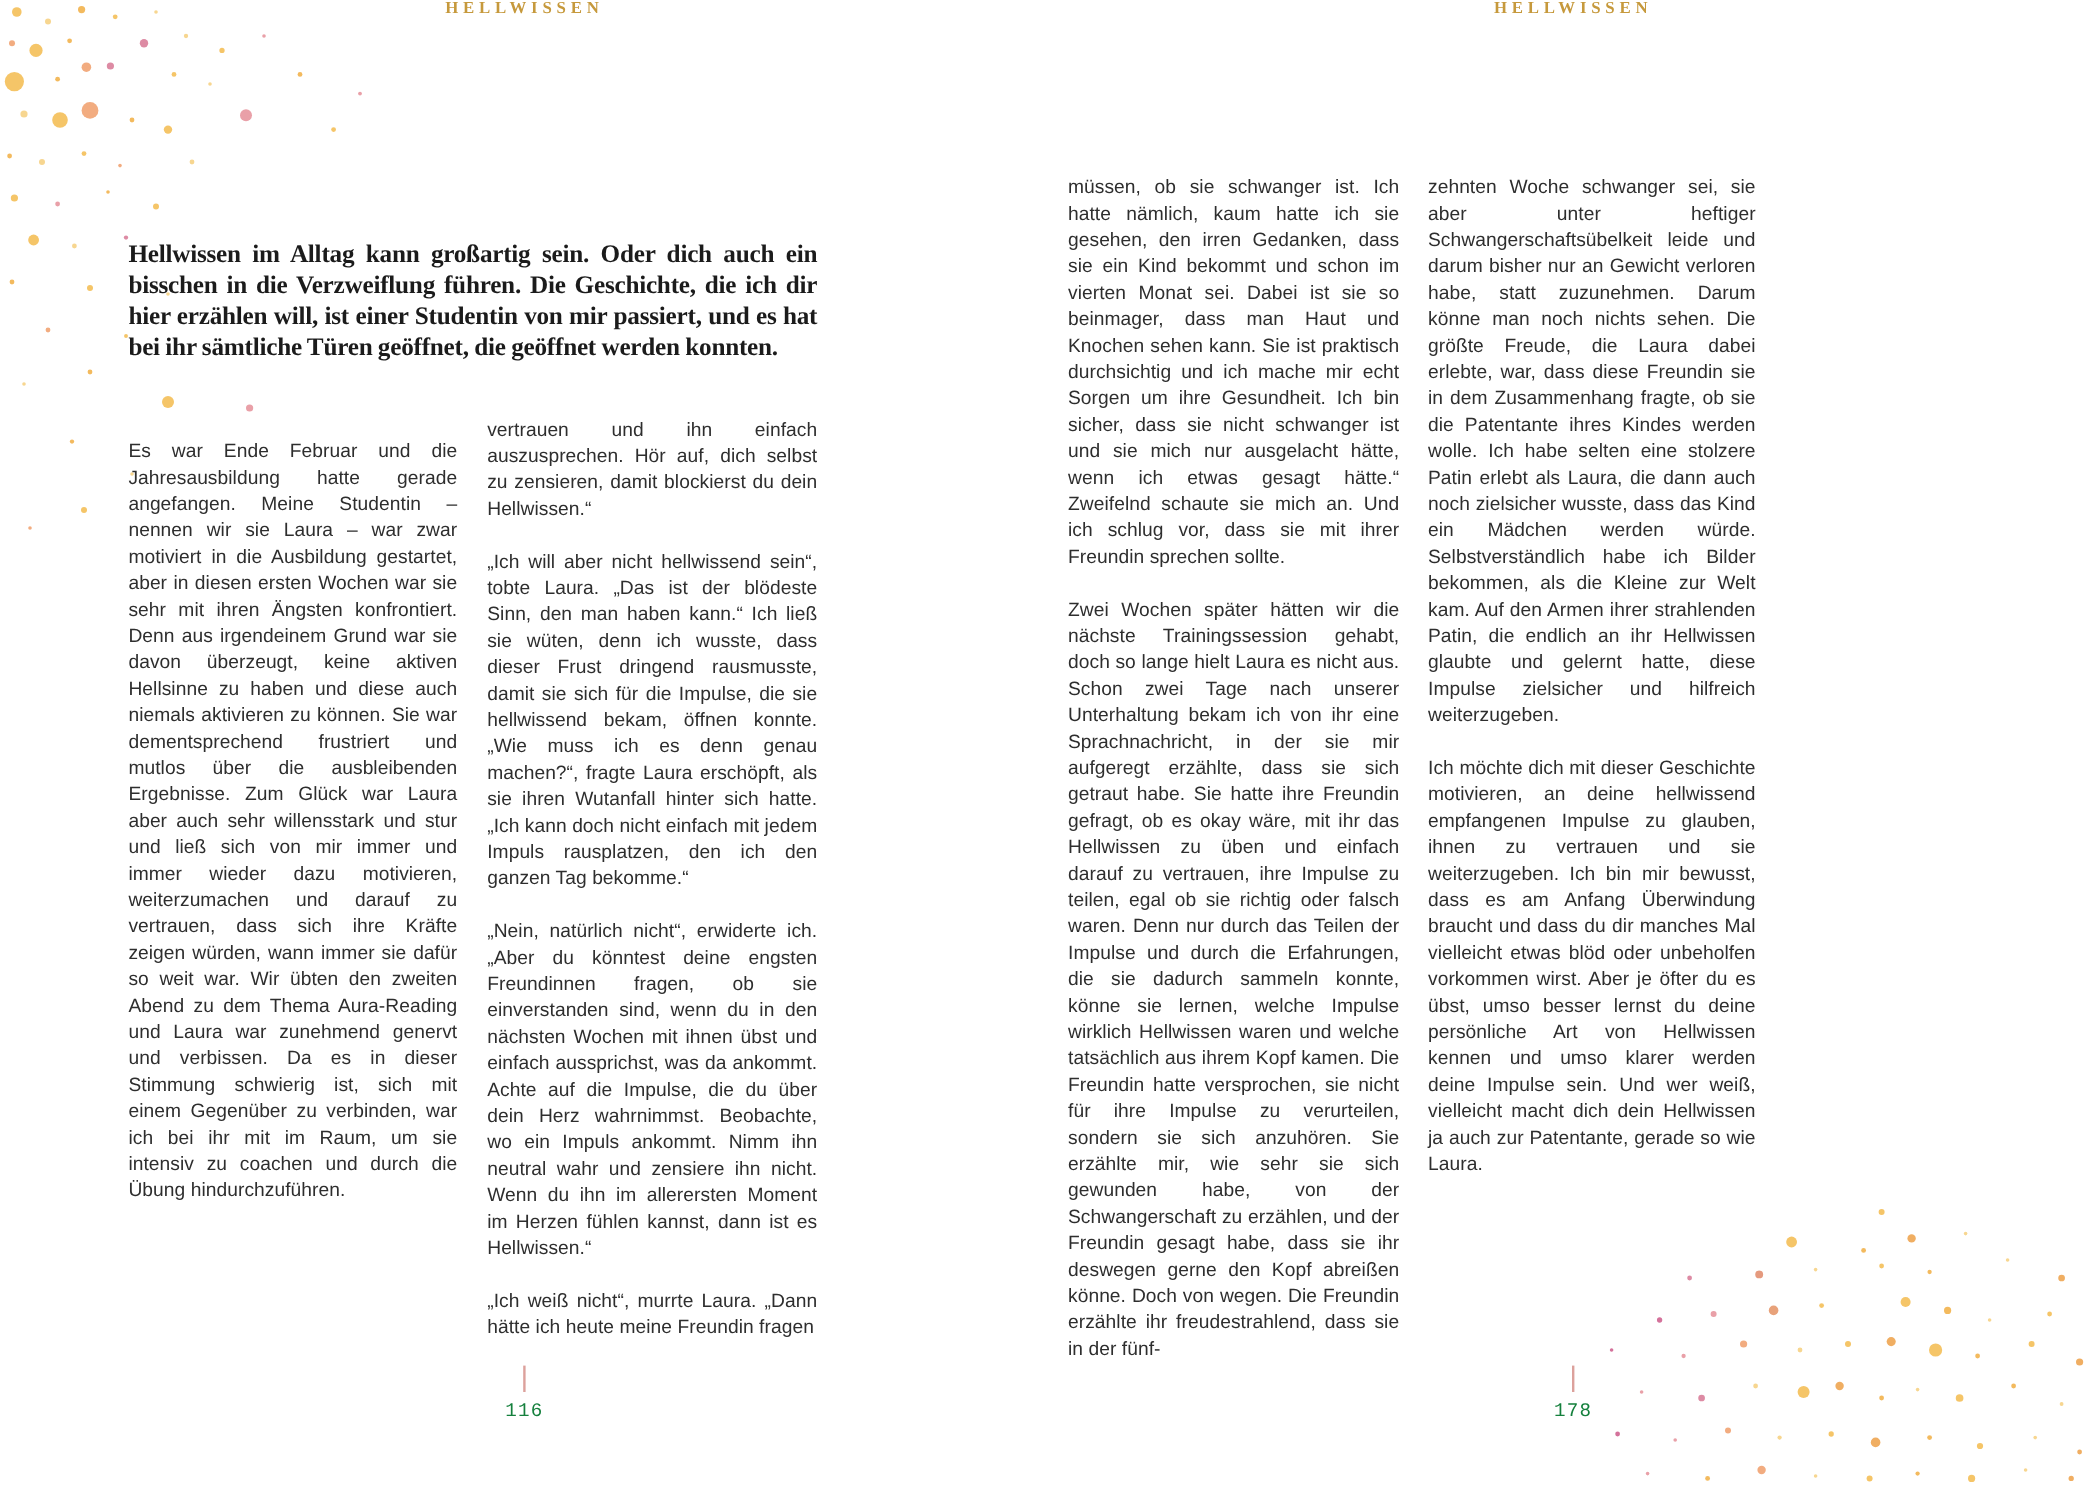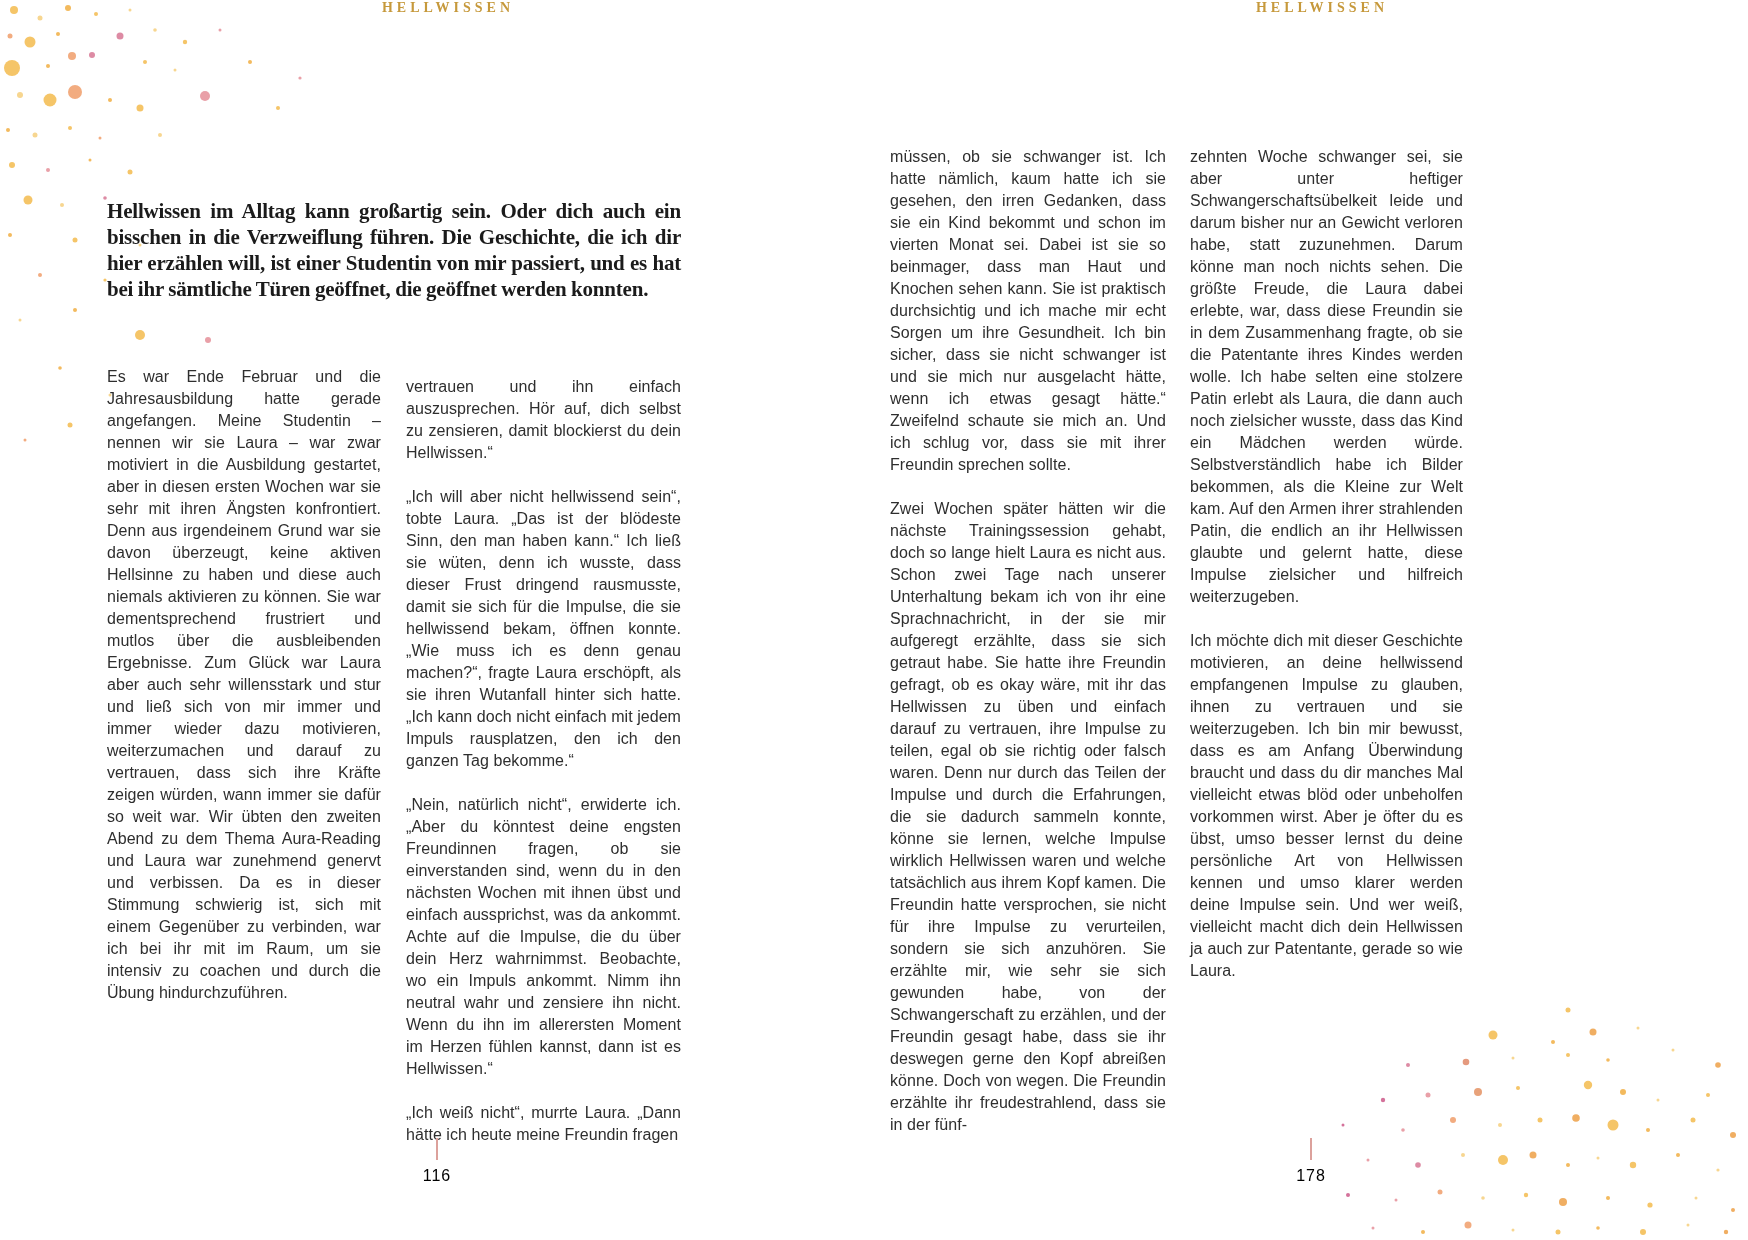--- a/index.html
+++ b/index.html
@@ -6,50 +6,50 @@
   .spread{
     position:relative;width:1748px;height:1240px;background:#ffffff;
     overflow:hidden;font-family:"Liberation Sans",sans-serif;color:#2b2b2b;
   }
   .dots{position:absolute;pointer-events:none;}
   .dots-tl{left:0;top:0;}
   .dots-br{right:0;bottom:0;}
   .running-header{
     position:absolute;text-align:center;
     font-family:"Liberation Serif",serif;font-weight:bold;
-    font-size:14px;letter-spacing:4px;color:#C6993C;margin-left:11px;
+    font-size:14px;letter-spacing:4px;color:#C6993C;
   }
   .rh-left{left:0;top:30;width:874px;}
   .rh-right{left:874px;top:30;width:874px;}
   .chapter-title{
     position:absolute;left:100px;top:104px;width:588px;margin:0;
     text-align:center;font-family:"Liberation Serif",serif;font-style:italic;
     font-weight:normal;font-size:34px;letter-spacing:-1px;line-height:1.25;
     background:linear-gradient(90deg,#F6CA6E 0%,#F5B768 24%,#F2A06E 45%,#EF7E8C 66%,#EC5F9B 86%,#E95397 100%);
     -webkit-background-clip:text;background-clip:text;
     -webkit-text-fill-color:transparent;color:transparent;
   }
   .intro{
     position:absolute;left:107px;top:198px;width:574px;margin:0;
     font-family:"Liberation Serif",serif;font-weight:bold;color:#1b1b1b;
     font-size:21px;line-height:26px;letter-spacing:-0.2px;word-spacing:-0.5px;
     text-align:justify;
   }
   .col{position:absolute;text-align:justify;hyphens:auto;margin-top:20px;-webkit-hyphens:auto;}
   .col p{margin:0 0 22px 0;font-size:16px;line-height:22px;letter-spacing:0.05px;color:#2e2e2e;}
   .col-l1{left:107px;top:346px;width:274px;}
-  .col-l2{left:406px;top:356px;width:275px;}
+  .col-l2{left:406px;top:328px;width:275px;}
   .col-r1{left:890px;top:126px;width:276px;}
   .col-r2{left:1190px;top:126px;width:273px;}
   .folio{position:absolute;text-align:center;}
   .folio-left{left:0;top:1138px;width:874px;}
   .folio-right{left:874px;top:1138px;width:874px;}
   .folio-tick{display:block;width:2px;height:22px;background:#DCA19C;margin:0 auto 7px auto;}
   .folio-num{
-    font-family:Liberation Sans, sans-serif;font-size:16px;color:#000000;letter-spacing:1px;
+    font-family:Liberation Mono, monospace;font-size:16px;color:#15803d;letter-spacing:1px;
   }
 </style>
 </head>
 <body>
 
 <div class="spread">
 
   <svg class="dots dots-tl" width="400" height="460" viewBox="0 0 400 460">
     <circle cx="14" cy="10" r="4" fill="#F5C568"></circle>
       <circle cx="40" cy="18" r="2.5" fill="#F7D690"></circle>

